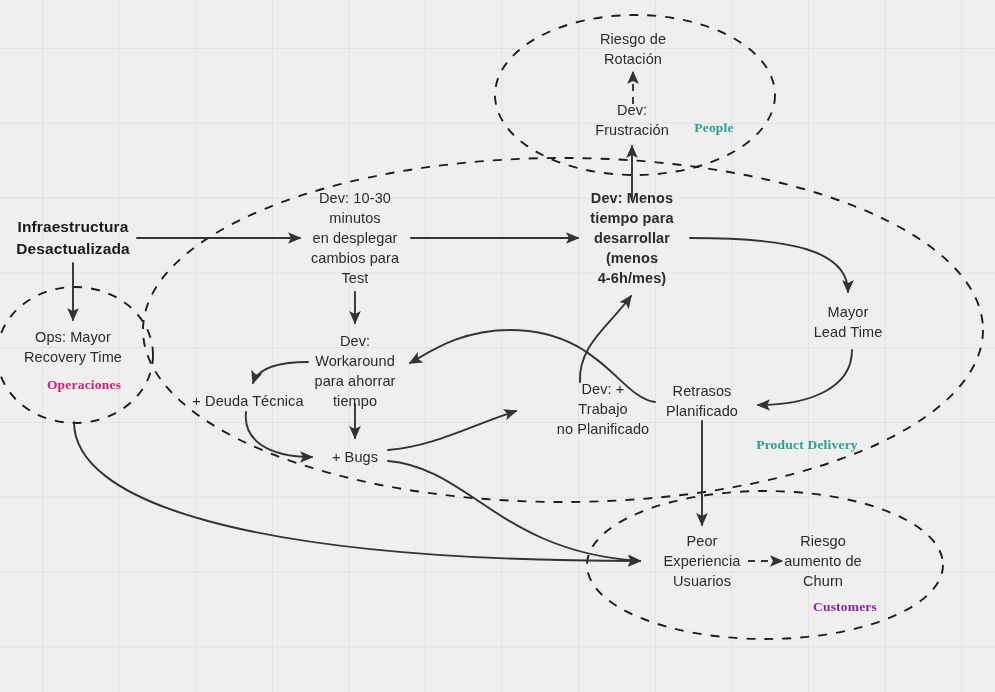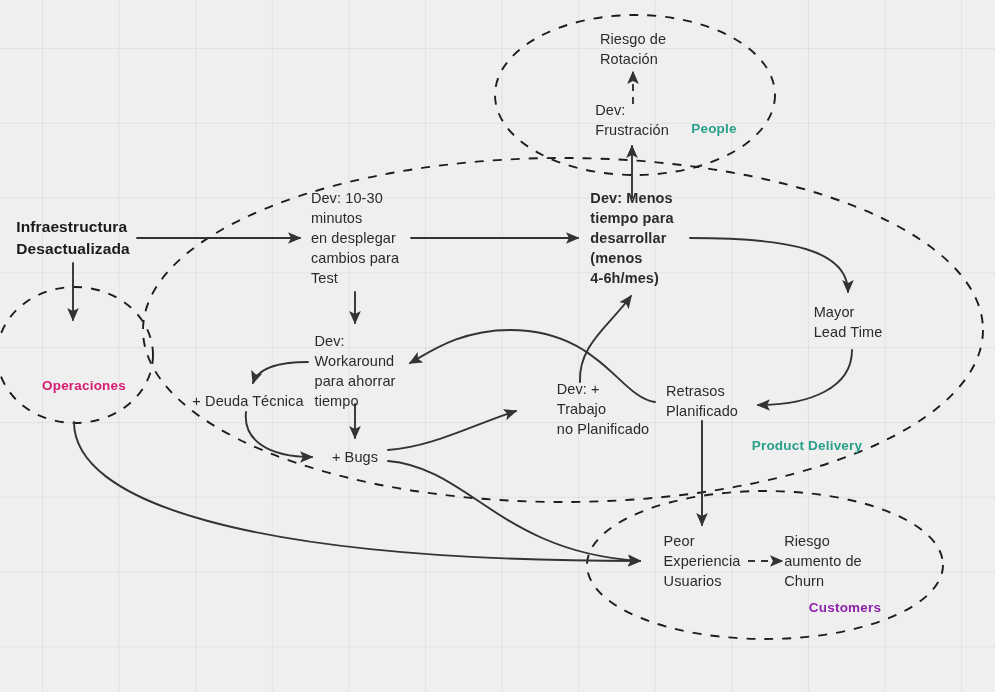--- a/index.html
+++ b/index.html
@@ -24,41 +24,42 @@
   }
   #edges {
     position: absolute;
     left: 0; top: 0;
     width: 995px;
     height: 692px;
     pointer-events: none;
   }
   .node {
     position: absolute;
-    text-align: left;
+    text-align: center;
     color: #2b2b2b;
     font-size: 14.5px;
     line-height: 20px;
     white-space: pre-line;
     transform: translate(-50%, -50%);
     letter-spacing: 0.1px;
   }
   .node.strong {
     font-weight: bold;
     font-size: 15.5px;
     line-height: 22px;
     color: #1a1a1a;
   }
   .grouplabel {
     position: absolute;
     font-weight: bold;
     font-size: 13.5px;
     transform: translate(-50%, -50%);
     white-space: nowrap;
     letter-spacing: 0.2px;
+    font-family: Liberation Serif, serif;
   }
 </style>
 </head>
 <body>
 
 <div id="canvas">
 
   <svg id="edges" viewBox="0 0 995 692" width="995" height="692" xmlns="http://www.w3.org/2000/svg">
     <defs>
       <marker id="arrow" viewBox="0 0 10 10" refX="9" refY="5" markerWidth="7" markerHeight="7" orient="auto-start-reverse">
@@ -112,20 +113,22 @@
     <g stroke="#333333" stroke-width="1.9" fill="none" stroke-dasharray="7 6" stroke-linecap="butt">
 
       <path d="M 633 104 L 633 72" marker-end="url(#arrow)"></path>
 
       <path d="M 748 561 L 782 561" marker-end="url(#arrow)"></path>
     </g>
   </svg>
 
   <div class="node strong" style="left:73px;  top:238px;">Infraestructura
 Desactualizada</div>
+  <div class="node" style="left:73px;  top:347px;">Ops: Mayor
+Recovery Time</div>
   <div class="node" style="left:355px; top:238px;">Dev: 10-30
 minutos
 en desplegar
 cambios para
 Test</div>
   <div class="node" style="left:355px; top:371px;">Dev:
 Workaround
 para ahorrar
 tiempo</div>
   <div class="node" style="left:248px; top:401px;">+ Deuda Técnica</div>

